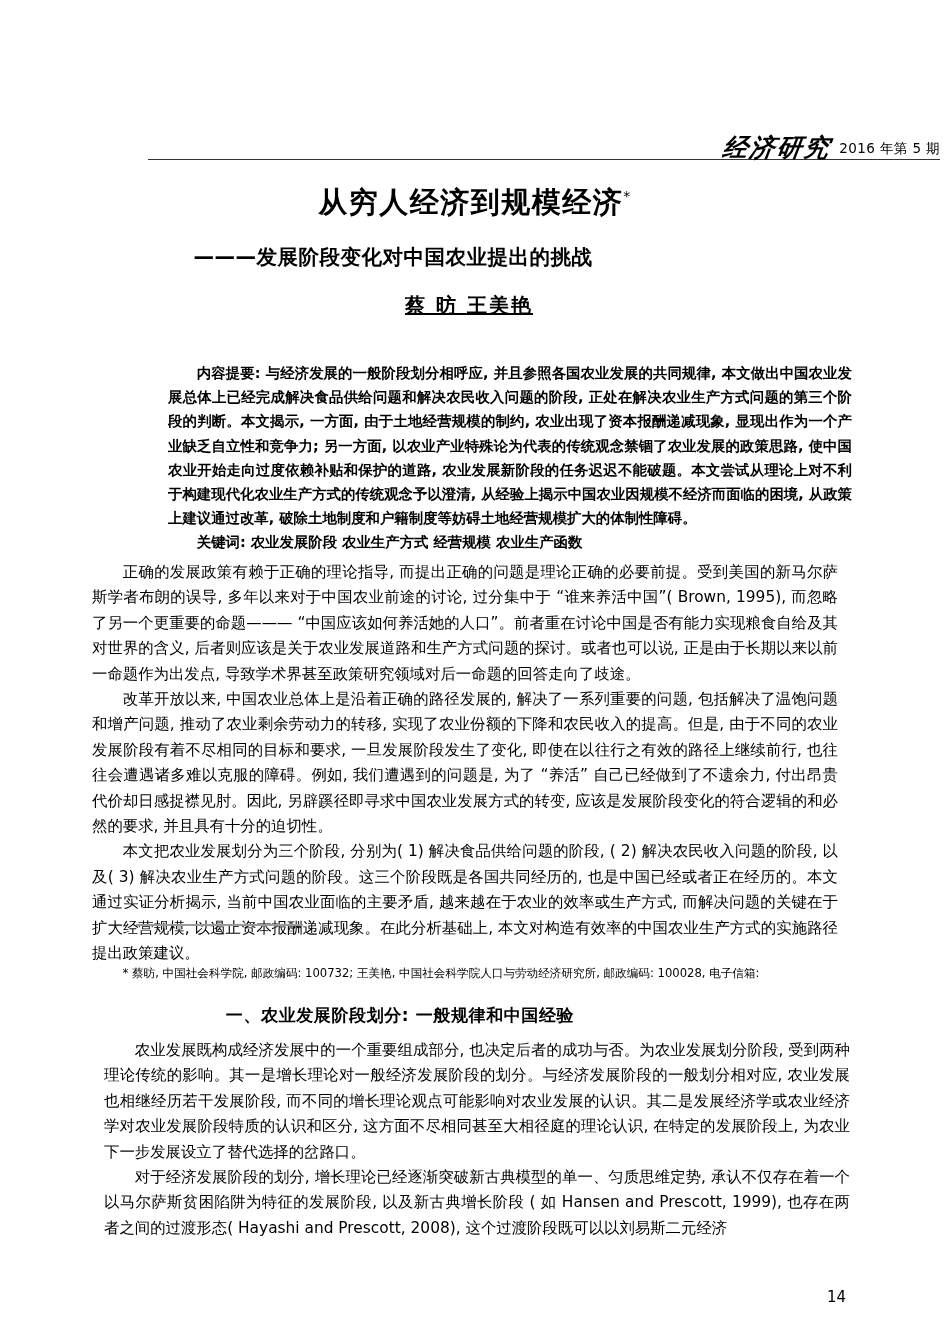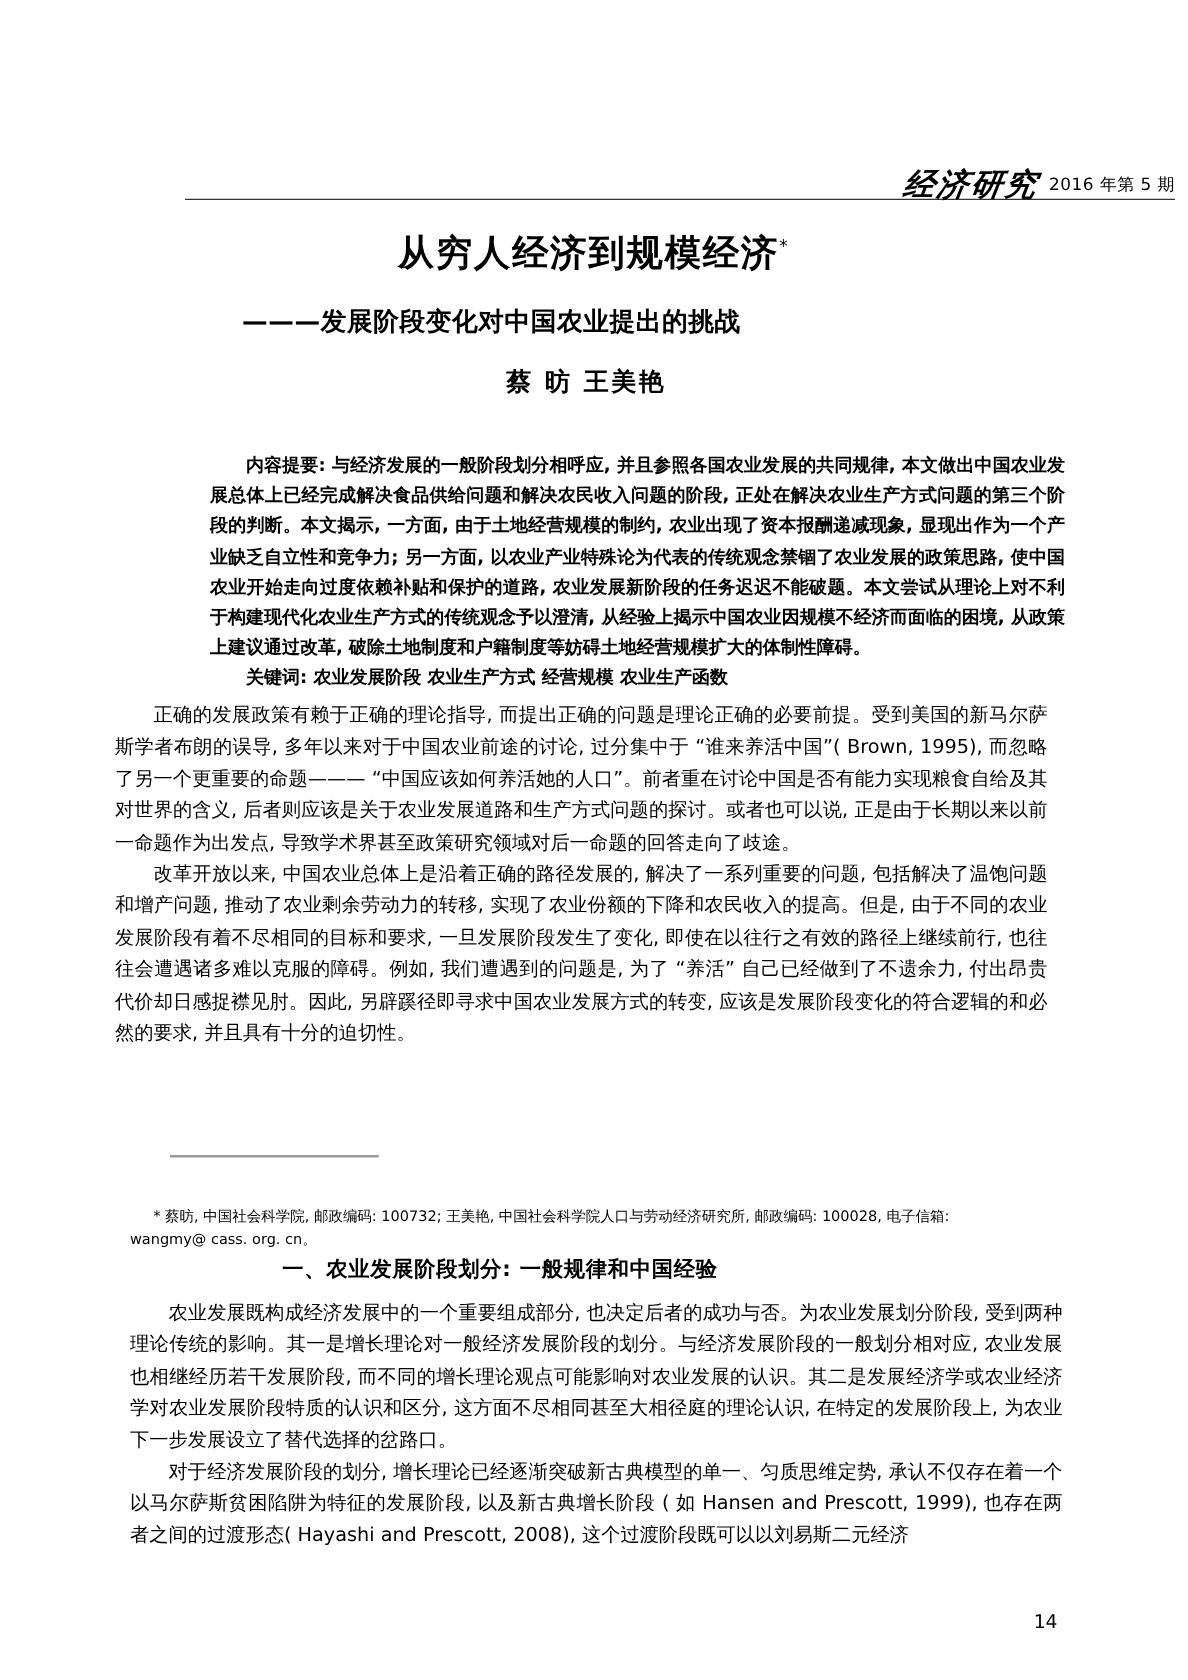--- a/index.html
+++ b/index.html
@@ -84,20 +84,21 @@
   }
   .authors {
     position: absolute;
     left: 0;
     top: 292px;
     width: 938px;
     text-align: center;
     font-size: 20px;
     font-weight: bold;
     letter-spacing: 2px;
+    text-decoration: underline;
   }
 
   
   .abstract {
     position: absolute;
     left: 168px;
     top: 361px;
     width: 684px;
     font-size: 14.4px;
     line-height: 24.2px;
@@ -206,26 +207,26 @@
   <div class="authors">蔡 昉 王美艳</div>
 
   <div class="abstract">
     <p class="lead">内容提要: 与经济发展的一般阶段划分相呼应, 并且参照各国农业发展的共同规律, 本文做出中国农业发展总体上已经完成解决食品供给问题和解决农民收入问题的阶段, 正处在解决农业生产方式问题的第三个阶段的判断。本文揭示, 一方面, 由于土地经营规模的制约, 农业出现了资本报酬递减现象, 显现出作为一个产业缺乏自立性和竞争力; 另一方面, 以农业产业特殊论为代表的传统观念禁锢了农业发展的政策思路, 使中国农业开始走向过度依赖补贴和保护的道路, 农业发展新阶段的任务迟迟不能破题。本文尝试从理论上对不利于构建现代化农业生产方式的传统观念予以澄清, 从经验上揭示中国农业因规模不经济而面临的困境, 从政策上建议通过改革, 破除土地制度和户籍制度等妨碍土地经营规模扩大的体制性障碍。</p>
     <p class="keywords">关键词: 农业发展阶段 农业生产方式 经营规模 农业生产函数</p>
   </div>
 
   <div class="body-text">
     <p>正确的发展政策有赖于正确的理论指导, 而提出正确的问题是理论正确的必要前提。受到美国的新马尔萨斯学者布朗的误导, 多年以来对于中国农业前途的讨论, 过分集中于 “谁来养活中国”( Brown, 1995), 而忽略了另一个更重要的命题——— “中国应该如何养活她的人口”。前者重在讨论中国是否有能力实现粮食自给及其对世界的含义, 后者则应该是关于农业发展道路和生产方式问题的探讨。或者也可以说, 正是由于长期以来以前一命题作为出发点, 导致学术界甚至政策研究领域对后一命题的回答走向了歧途。</p>
     <p>改革开放以来, 中国农业总体上是沿着正确的路径发展的, 解决了一系列重要的问题, 包括解决了温饱问题和增产问题, 推动了农业剩余劳动力的转移, 实现了农业份额的下降和农民收入的提高。但是, 由于不同的农业发展阶段有着不尽相同的目标和要求, 一旦发展阶段发生了变化, 即使在以往行之有效的路径上继续前行, 也往往会遭遇诸多难以克服的障碍。例如, 我们遭遇到的问题是, 为了 “养活” 自己已经做到了不遗余力, 付出昂贵代价却日感捉襟见肘。因此, 另辟蹊径即寻求中国农业发展方式的转变, 应该是发展阶段变化的符合逻辑的和必然的要求, 并且具有十分的迫切性。</p>
+    <p>本文把农业发展划分为三个阶段, 分别为( 1) 解决食品供给问题的阶段, ( 2) 解决农民收入问题的阶段, 以及( 3) 解决农业生产方式问题的阶段。这三个阶段既是各国共同经历的, 也是中国已经或者正在经历的。本文通过实证分析揭示, 当前中国农业面临的主要矛盾, 越来越在于农业的效率或生产方式, 而解决问题的关键在于扩大经营规模, 以遏止资本报酬递减现象。在此分析基础上, 本文对构造有效率的中国农业生产方式的实施路径提出政策建议。</p>
   </div>
 
   <div class="fn-rule"></div>
   <div class="footnote">
     <p class="fn-star">* 蔡昉, 中国社会科学院, 邮政编码: 100732; 王美艳, 中国社会科学院人口与劳动经济研究所, 邮政编码: 100028, 电子信箱:</p>
-    <p>wangmy@ cass. org. cn。</p>
   </div>
 
   <div class="section-head">一、农业发展阶段划分: 一般规律和中国经验</div>
   <div class="body-text-2">
     <p>农业发展既构成经济发展中的一个重要组成部分, 也决定后者的成功与否。为农业发展划分阶段, 受到两种理论传统的影响。其一是增长理论对一般经济发展阶段的划分。与经济发展阶段的一般划分相对应, 农业发展也相继经历若干发展阶段, 而不同的增长理论观点可能影响对农业发展的认识。其二是发展经济学或农业经济学对农业发展阶段特质的认识和区分, 这方面不尽相同甚至大相径庭的理论认识, 在特定的发展阶段上, 为农业下一步发展设立了替代选择的岔路口。</p>
     <p>对于经济发展阶段的划分, 增长理论已经逐渐突破新古典模型的单一、匀质思维定势, 承认不仅存在着一个以马尔萨斯贫困陷阱为特征的发展阶段, 以及新古典增长阶段 ( 如 Hansen and Prescott, 1999), 也存在两者之间的过渡形态( Hayashi and Prescott, 2008), 这个过渡阶段既可以以刘易斯二元经济</p>
   </div>
 
   <div class="folio">14</div>
 

